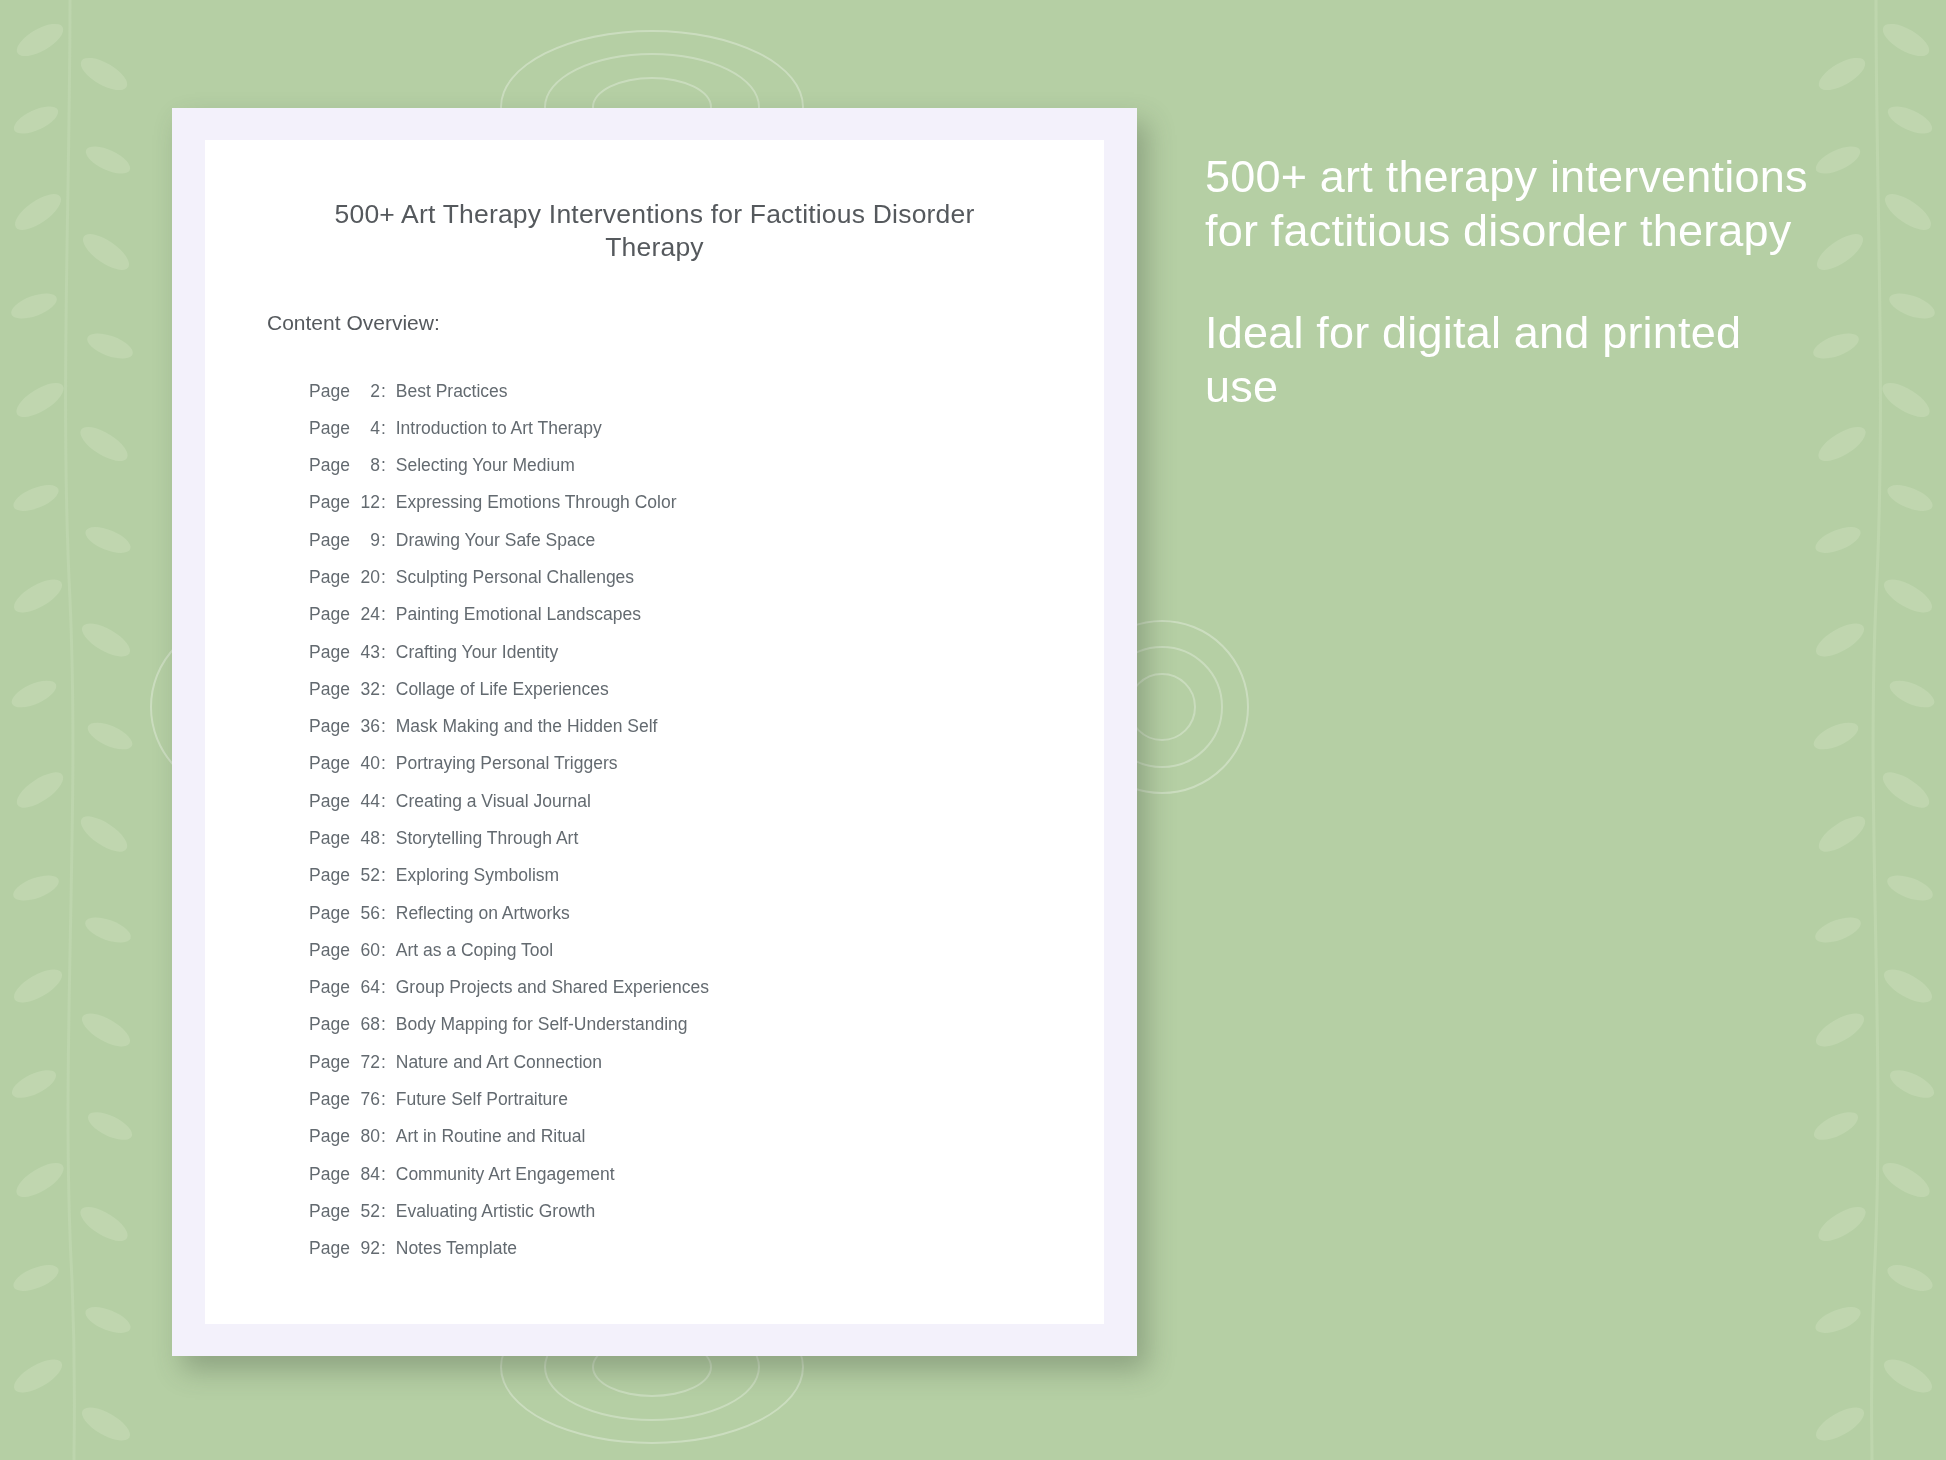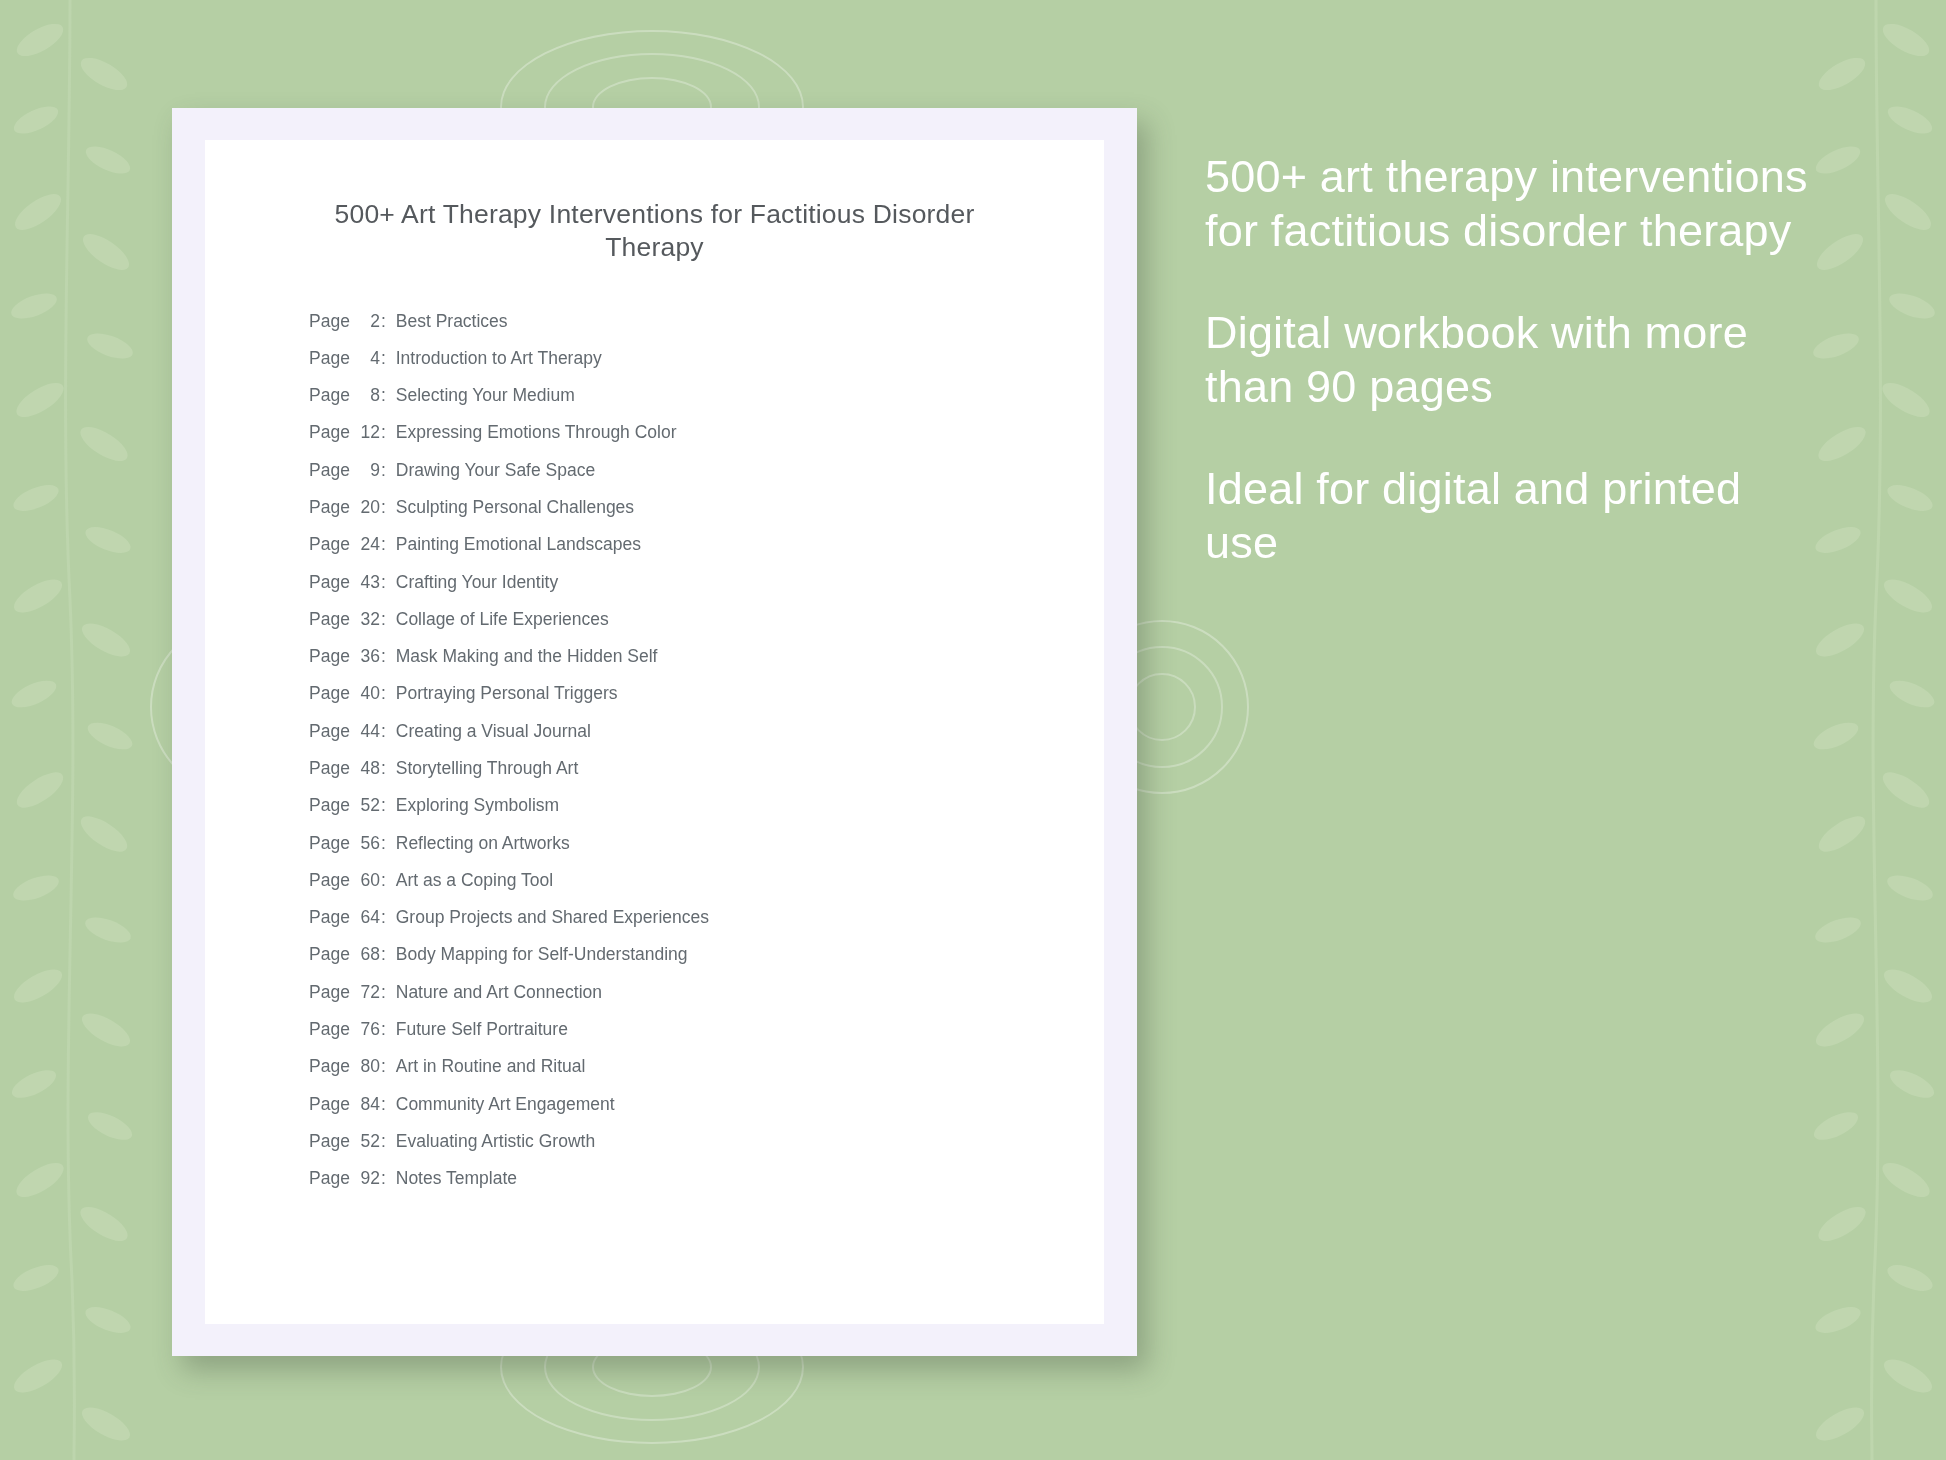--- a/index.html
+++ b/index.html
@@ -206,20 +206,21 @@
 <div class="mandala" style="left:500px;top:30px;width:300px;height:150px;overflow:hidden;"></div>
 <div class="mandala" style="left:150px;top:620px;width:170px;height:170px;"></div>
 <div class="mandala" style="left:1075px;top:620px;width:170px;height:170px;"></div>
 <div class="mandala" style="left:500px;top:1290px;width:300px;height:150px;"></div>
 
 <div class="sheet-wrap">
   <div class="sheet-inner">
 
     <h1 class="doc-title">500+ Art Therapy Interventions for Factitious Disorder Therapy</h1>
 
+    <p class="content-overview-label">Content Overview:</p>
 
     <ul class="toc" id="toc-list">
         <li class="toc-item">
           <span class="toc-pageword">Page</span>
           <span class="toc-num">2</span>
           <span class="toc-colon">:</span>
           <span class="toc-title">Best Practices</span>
         </li>
         <li class="toc-item">
           <span class="toc-pageword">Page</span>
@@ -358,15 +359,14 @@
           <span class="toc-num">92</span>
           <span class="toc-colon">:</span>
           <span class="toc-title">Notes Template</span>
         </li>
       </ul>
   </div>
 </div>
 
 <div class="bullets" id="bullet-list">
     <p class="bullet">500+ art therapy interventions for factitious disorder therapy</p>
-    <p class="bullet">Digital workbook with more than 90 pages</p>
     <p class="bullet">Ideal for digital and printed use</p>
   </div>
 
 </body></html>

